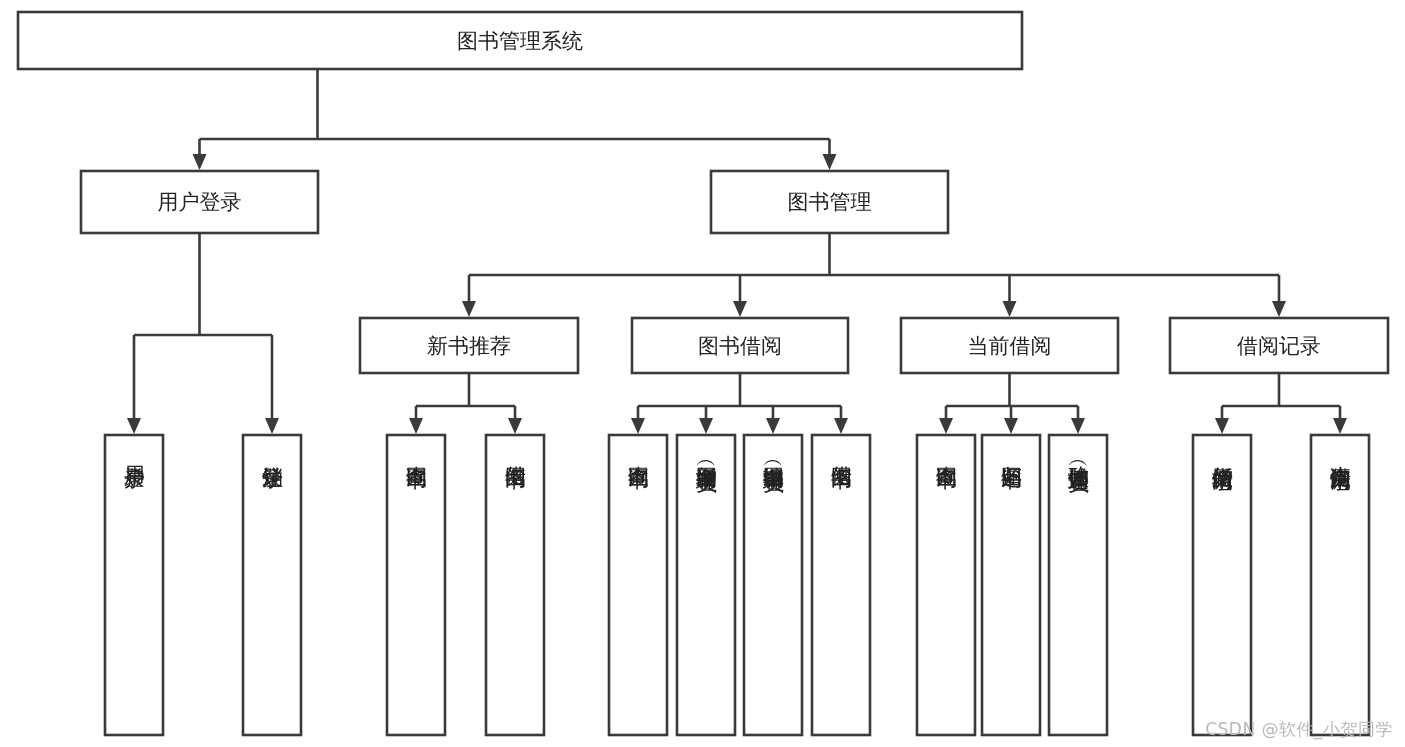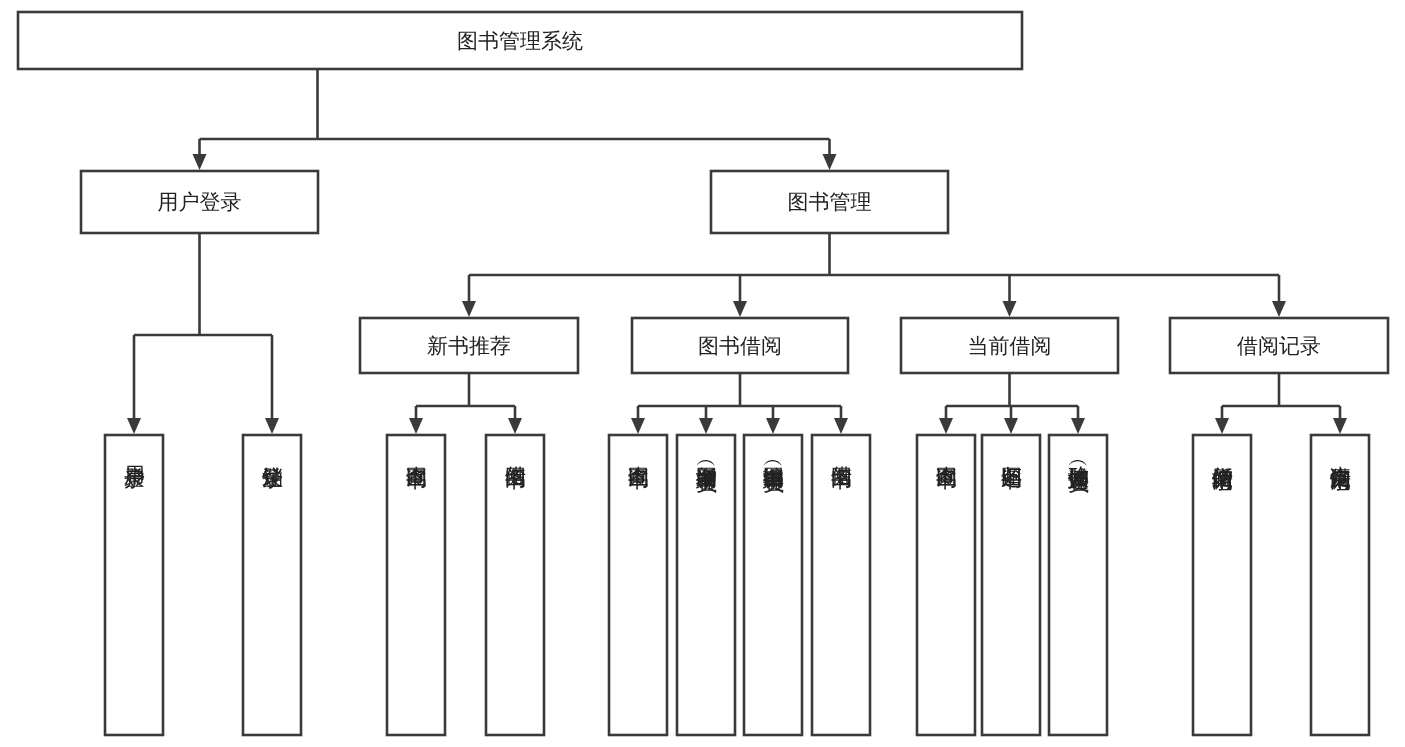--- a/index.html
+++ b/index.html
@@ -187,13 +187,14 @@
       <div class="vert-label" style="left: 695px; top: 449px; height: 276px;">新增图书（管理员）</div>
       <div class="vert-label" style="left: 762px; top: 449px; height: 276px;">编辑图书（管理员）</div>
       <div class="vert-label" style="left: 830px; top: 449px; height: 276px;">借阅图书</div>
       <div class="vert-label" style="left: 935px; top: 449px; height: 276px;">查询图书</div>
       <div class="vert-label" style="left: 1000px; top: 449px; height: 276px;">归还图书</div>
       <div class="vert-label" style="left: 1067px; top: 449px; height: 276px;">确认归还（管理员）</div>
       <div class="vert-label" style="left: 1211px; top: 449px; height: 276px;">新增借阅记录</div>
       <div class="vert-label" style="left: 1329px; top: 449px; height: 276px;">查询借阅记录</div>
     </div>
 
+  <div class="watermark">CSDN @软件_小贺同学</div>
 </div>
 
 </body></html>

